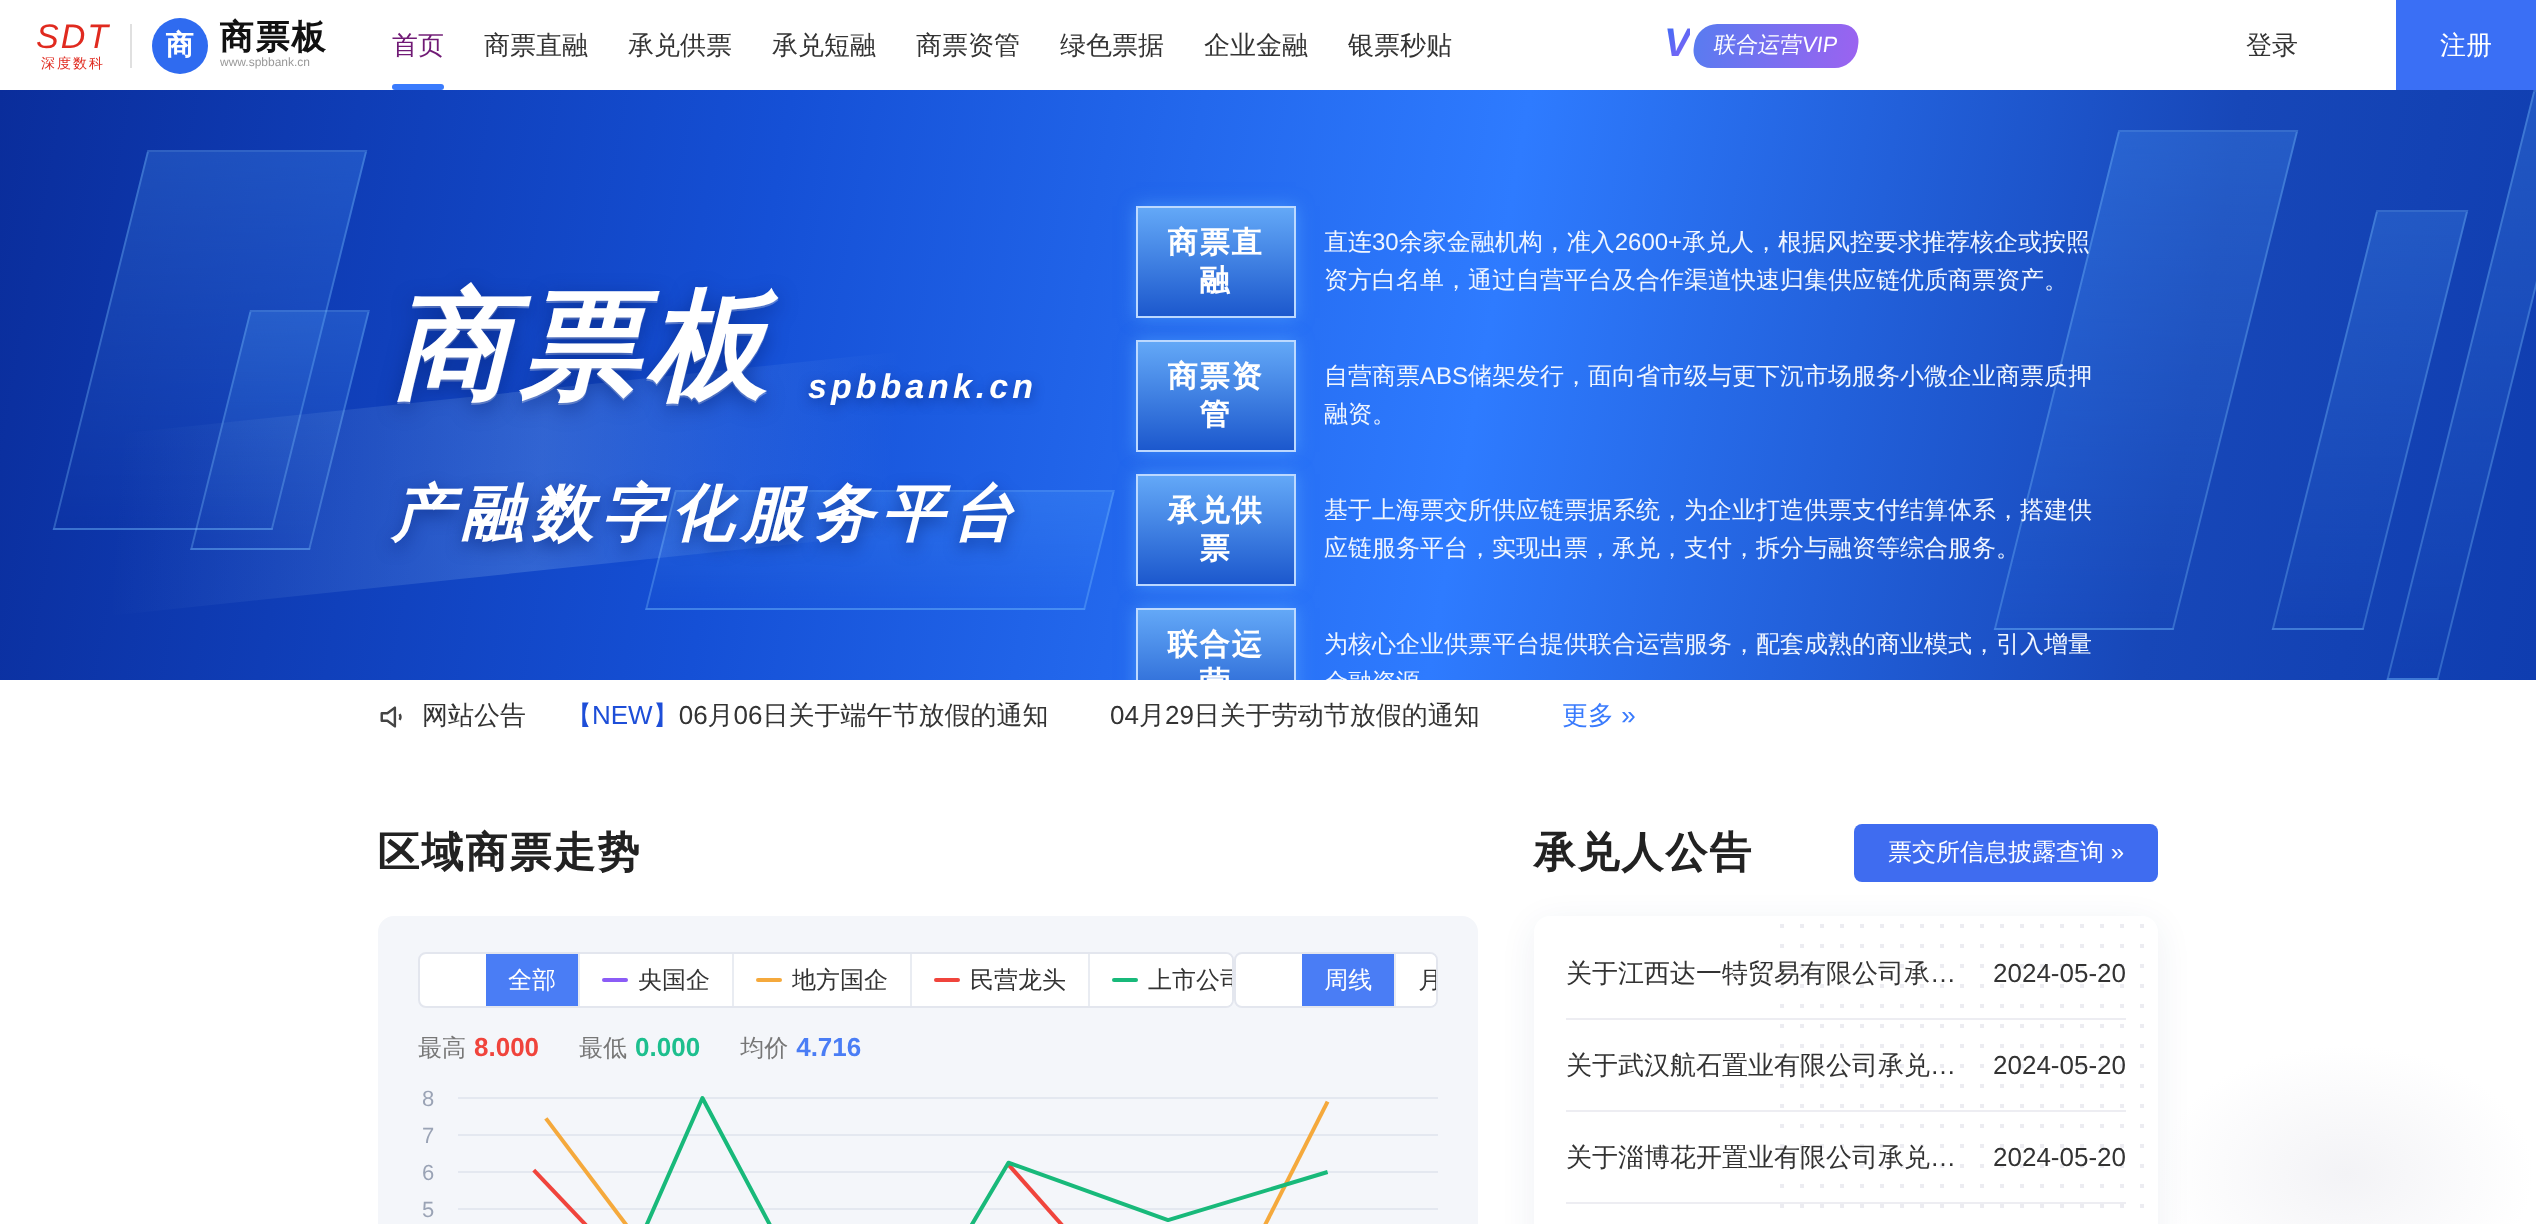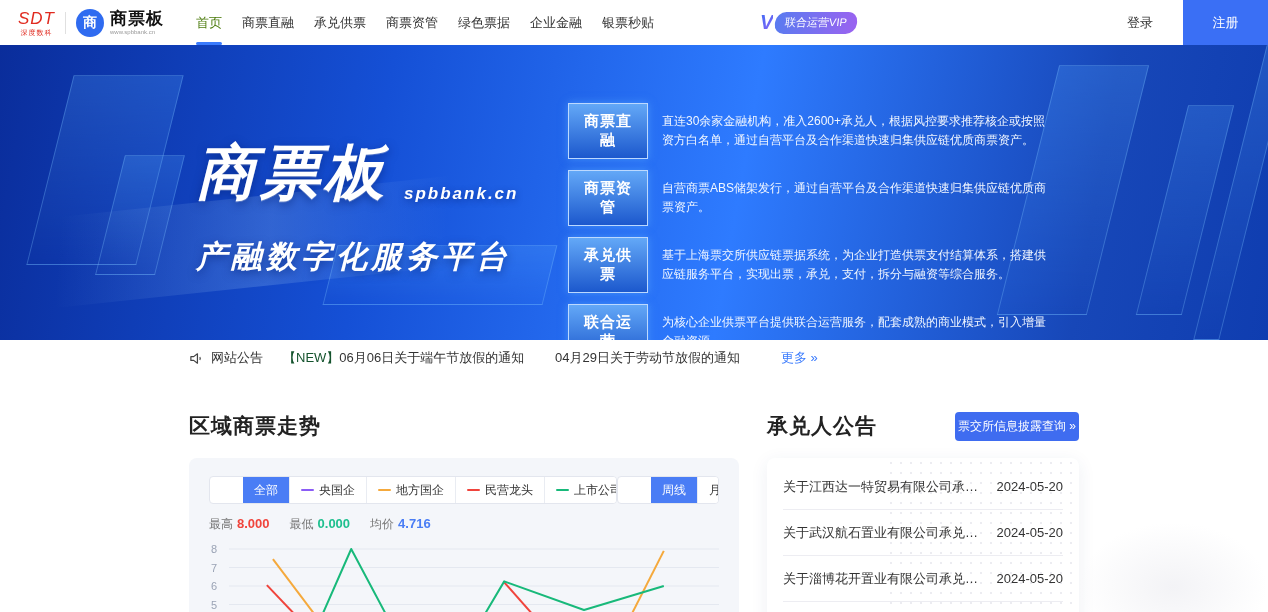--- a/index.html
+++ b/index.html
@@ -12,28 +12,28 @@
   .sdt { display:flex; flex-direction:column; align-items:center; line-height:1; }
   .sdt-main { color:#e02a1f; font-weight:normal; font-size:17px; font-style:italic; letter-spacing:1px; }
   .sdt-sub { color:#e02a1f; font-size:7px; margin-top:2px; letter-spacing:1px; }
   .logo-divider { width:1px; height:22px; background:#e0e0e0; margin:0 10px; }
   .site-icon { width:28px; height:28px; border-radius:50%; background:#2f6bf0; color:#fff; font-size:14px; font-weight:bold; display:flex; align-items:center; justify-content:center; }
   .site-name-wrap { display:flex; flex-direction:column; margin-left:6px; line-height:1; }
   .site-name { font-size:17px; font-weight:bold; color:#111; letter-spacing:1px; }
   .site-url { font-size:6px; color:#999; margin-top:2px; }
   .nav { display:flex; align-items:center; margin-left:22px; height:45px; }
   .nav-item { position:relative; font-size:13px; color:#333; text-decoration:none; padding:0 10px; height:45px; line-height:45px; cursor:pointer; white-space:nowrap; }
-  .nav-item.active { color:#4d7c0f; }
+  .nav-item.active { color:#701a75; }
   .nav-item.active::after { content:""; position:absolute; left:50%; transform:translateX(-50%); bottom:0; width:26px; height:3px; background:#3a7bfd; border-radius:2px; }
   .vip-wrap { display:flex; align-items:center; margin-left:96px; cursor:pointer; }
   .vip-v { font-size:20px; font-weight:900; font-style:italic; background:linear-gradient(135deg,#3a6cf5,#8f63f5); -webkit-background-clip:text; background-clip:text; color:transparent; margin-right:2px; }
   .vip-pill { background:linear-gradient(90deg,#5a7bf0,#9a63f0); color:#fff; font-size:11px; padding:3px 10px 4px; border-radius:10px; transform:skewX(-8deg); }
   .header-spacer { flex:1; }
   .login { font-size:13px; color:#333; margin-right:30px; cursor:pointer; }
-  .register-btn { width:85px; height:45px; background:#3a6ff5; color:#fff; font-size:13px; border:none; cursor:pointer; }
+  .register-btn { width:70px; height:45px; background:#3a6ff5; color:#fff; font-size:13px; border:none; cursor:pointer;margin-left:19px; }
 
   
   .hero { position:absolute; top:45px; left:0; width:1268px; height:295px; overflow:hidden;
     background:linear-gradient(100deg,#0a2d9b 0%,#1550d6 30%,#2e7bff 58%,#1747b8 85%,#0f3db0 100%); }
   .hero-deco { position:absolute; inset:0; pointer-events:none; }
   .hero-deco .hd { position:absolute; border:1px solid rgba(130,200,255,.30); background:linear-gradient(180deg,rgba(90,170,255,.22),rgba(90,170,255,0)); transform:skewX(-14deg); }
   .hd1 { left:50px; top:30px; width:110px; height:190px; }
   .hd2 { left:110px; top:110px; width:60px; height:120px; background:linear-gradient(180deg,rgba(140,210,255,.35),transparent); }
   .hd3 { right:150px; top:20px; width:90px; height:250px; }
   .hd4 { right:60px; top:60px; width:46px; height:210px; background:linear-gradient(180deg,rgba(150,215,255,.45),rgba(90,170,255,.08)); }
@@ -50,34 +50,34 @@
   .feature-label { min-width:80px; text-align:center; padding:8px 8px; color:#fff; font-size:15px; font-weight:bold; letter-spacing:1px;
     background:linear-gradient(180deg,#63a8f7,#1c58cd); border:1px solid #bcd9ff; box-shadow:0 0 8px rgba(90,170,255,.6); cursor:pointer; }
   .feature-desc { margin-left:14px; font-size:12px; line-height:1.55; color:#f0f6ff; }
 
   
   .notice-bar { position:absolute; top:340px; left:0; width:1268px; height:36px; background:#fff; z-index:5; }
   .notice-inner { width:890px; margin:0 auto; height:36px; display:flex; align-items:center; }
   .speaker-icon { width:15px; height:15px; flex:none; }
   .notice-label { font-size:13px; color:#333; margin-left:7px; width:72px; flex:none; }
   .notice-item { font-size:13px; color:#333; cursor:pointer; white-space:nowrap; overflow:hidden; }
-  .notice-item .tag { color:#14532d; }
+  .notice-item .tag { color:#1d4ed8; }
   .ni-1 { width:272px; flex:none; }
   .ni-2 { width:226px; flex:none; }
   .ni-3 { flex:1; }
   .notice-more { font-size:13px; color:#3a7bfd; cursor:pointer; flex:none; }
 
   
   .content { position:absolute; top:376px; left:189px; width:890px; }
   .columns { display:flex; }
   .col-left { width:550px; flex:none; }
   .col-right { width:312px; flex:none; margin-left:28px; }
   .section-head { height:82px; display:flex; align-items:center; padding-top:18px; }
   .section-title { font-size:21px; font-weight:bold; color:#222; letter-spacing:1px; }
-  .query-btn { margin-left:auto; background:#3f6cf0; color:#fff; border:none; border-radius:4px; font-size:12px; padding:6px 3px; cursor:pointer; }
+  .query-btn { margin-left:auto; background:#3f6cf0; color:#fff; border:none; border-radius:4px; font-size:12px; padding:6px 17px; cursor:pointer; }
 
   
   .chart-card { background:#f4f6fa; border-radius:8px; padding:18px 20px; height:320px; }
   .chart-toolbar { display:flex; align-items:center; }
   .seg-group { display:flex; border:1px solid #e3e6ee; border-radius:4px; overflow:hidden; background:#fff; }
   .seg-btn { font-size:12px; color:#333; background:#fff; border:none; border-left:1px solid #e9ecf2; padding:0 11px; height:26px; display:flex; align-items:center; cursor:pointer; white-space:nowrap; }
   .seg-btn:first-child { border-left:none; }
   .seg-btn.active { background:#4a7df5; color:#fff;margin-left:33px; }
   .dash { display:inline-block; width:13px; height:2px; margin-right:5px; border-radius:1px; }
   .period-group { margin-left:auto; }
@@ -109,20 +109,21 @@
     <div class="site-icon">商</div>
     <div class="site-name-wrap">
       <span class="site-name">商票板</span>
       <span class="site-url">www.spbbank.cn</span>
     </div>
   </div>
   <div class="nav">
     <a class="nav-item active">首页</a>
     <a class="nav-item">商票直融</a>
     <a class="nav-item">承兑供票</a>
+    <a class="nav-item">承兑短融</a>
     <a class="nav-item">商票资管</a>
     <a class="nav-item">绿色票据</a>
     <a class="nav-item">企业金融</a>
     <a class="nav-item">银票秒贴</a>
   </div>
   <div class="vip-wrap">
     <span class="vip-v">V</span>
     <span class="vip-pill">联合运营VIP</span>
   </div>
   <div class="header-spacer"></div>
@@ -147,21 +148,21 @@
     </div>
     <div class="hero-subtitle">产融数字化服务平台</div>
   </div>
   <div class="hero-features">
     <div class="feature-row">
       <div class="feature-label">商票直融</div>
       <div class="feature-desc">直连30余家金融机构，准入2600+承兑人，根据风控要求推荐核企或按照资方白名单，通过自营平台及合作渠道快速归集供应链优质商票资产。</div>
     </div>
     <div class="feature-row">
       <div class="feature-label">商票资管</div>
-      <div class="feature-desc">自营商票ABS储架发行，通过自营平台及合作渠道快速归集供应链优质商票资产。</div>
+      <div class="feature-desc">自营商票ABS储架发行，面向省市级与更下沉市场服务小微企业商票质押融资。</div>
     </div>
     <div class="feature-row">
       <div class="feature-label">承兑供票</div>
       <div class="feature-desc">基于上海票交所供应链票据系统，为企业打造供票支付结算体系，搭建供应链服务平台，实现出票，承兑，支付，拆分与融资等综合服务。</div>
     </div>
     <div class="feature-row">
       <div class="feature-label">联合运营</div>
       <div class="feature-desc">为核心企业供票平台提供联合运营服务，配套成熟的商业模式，引入增量金融资源。</div>
     </div>
   </div>

